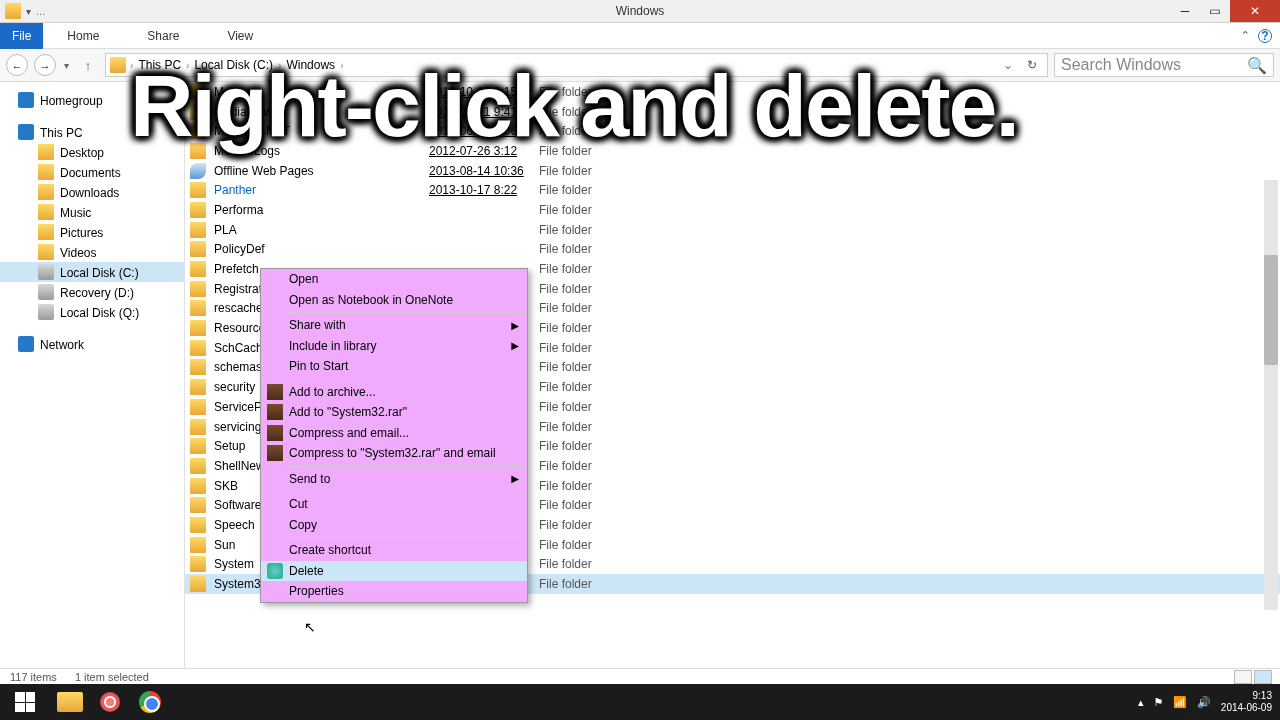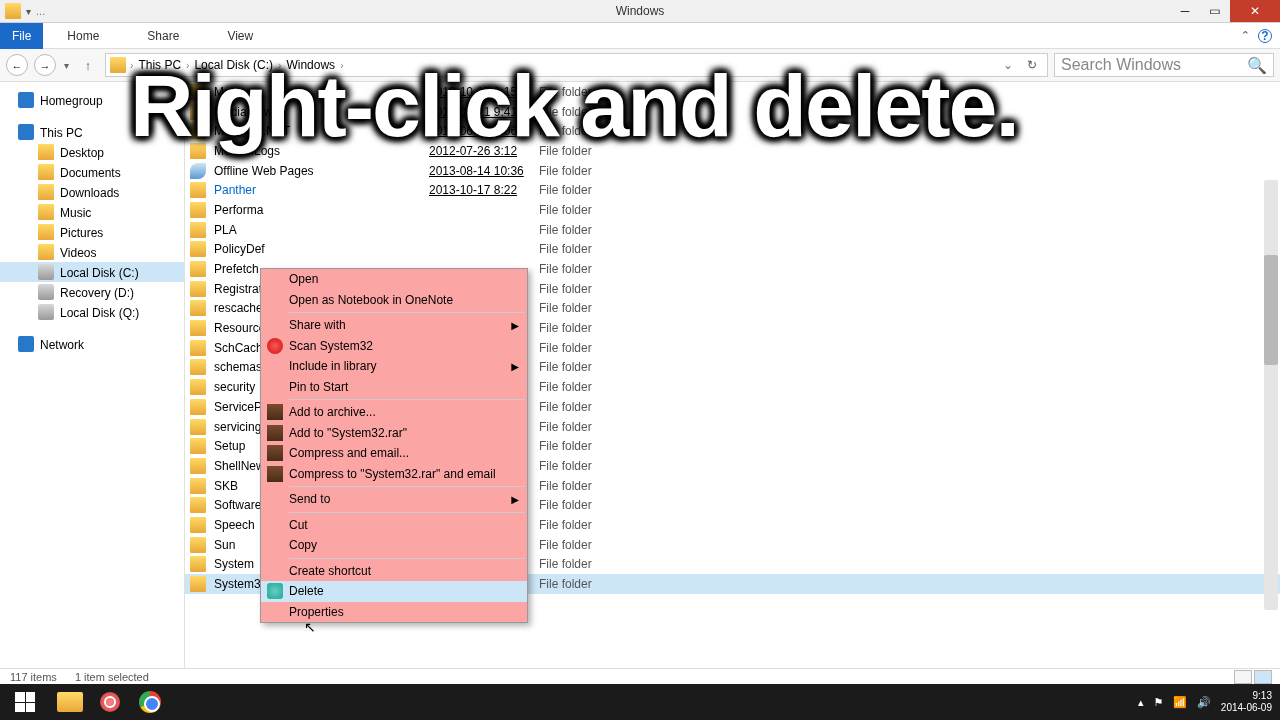--- a/index.html
+++ b/index.html
@@ -45,21 +45,21 @@
 .fr-icon.web { background: linear-gradient(#d0e5f5,#5a9bd5); border-radius: 8px 0 8px 0; }
 .fr-name { width: 215px; white-space: nowrap; overflow: hidden; text-overflow: ellipsis; }
 .fr-date { width: 110px; color: #000000; text-decoration: underline; }
 .fr-type { color: #555; }
 .scrollbar { position: absolute; right: 2px; top: 180px; width: 14px; height: 430px; background: #e5e5e5; border-radius: 2px; }
 .scroll-thumb { position: absolute; top: 75px; width: 14px; height: 110px; background: #b8b8b8; border-radius: 2px; cursor: pointer; }
 .statusbar { height: 16px; border-top: 1px solid #ddd; display: flex; align-items: center; padding: 0 10px; font-size: 11px; color: #555; gap: 18px; }
 .view-icons { position: absolute; right: 8px; display: flex; gap: 2px; }
 .vi { width: 18px; height: 14px; border: 1px solid #bbb; background: #f5f5f5; }
 .vi.act { background: #cde6f7; }
-.context-menu { position: absolute; left: 260px; top: 268px; width: 268px; background: #fca5a5; border: 1px solid #999; box-shadow: 3px 3px 6px rgba(0,0,0,0.3); font-size: 12px; z-index: 50; }
+.context-menu { position: absolute; left: 260px; top: 268px; width: 268px; background: #f0abfc; border: 1px solid #999; box-shadow: 3px 3px 6px rgba(0,0,0,0.3); font-size: 12px; z-index: 50; }
 .ctx-item { display: flex; align-items: center; height: 20.5px; padding-left: 28px; position: relative; cursor: pointer; }
 .ctx-item:hover, .ctx-item.hov { background: #cde6f7; }
 .ctx-sep { height: 1px; background: #ccc; margin: 2px 2px 2px 28px; }
 .ctx-icon { position: absolute; left: 6px; width: 16px; height: 16px; }
 .ctx-arrow { position: absolute; right: 8px; font-size: 10px; }
 .ctx-icon.scan { background: radial-gradient(circle, #f55, #c11); border-radius: 50%; }
 .ctx-icon.arch { background: linear-gradient(#7a4b2e,#4a2c18); }
 .ctx-icon.del { background: radial-gradient(#6cc, #2a8); border-radius: 3px; }
 .overlay-text { position: absolute; top: 55px; left: 130px; font-size: 88px; font-weight: 900; color: #fff; text-shadow: 0 0 12px #000, 0 0 8px #000, -3px -3px 6px #000, 3px 3px 6px #000, -3px 3px 6px #000, 3px -3px 6px #000; z-index: 100; letter-spacing: -2px; white-space: nowrap; }
 .cursor { position: absolute; left: 304px; top: 619px; z-index: 60; font-size: 14px; color: #000; }
@@ -367,24 +367,20 @@
     </div>
   <div class="ctx-item">
       <span>Open as Notebook in OneNote</span>
     </div>
   <div class="ctx-sep"></div>
   <div class="ctx-item">
       <span>Share with</span>
       <span class="ctx-arrow">▶</span>
     </div>
   <div class="ctx-item">
-      <span class="ctx-icon scan"></span>
-      <span>Scan System32</span>
-    </div>
-  <div class="ctx-item">
       <span>Include in library</span>
       <span class="ctx-arrow">▶</span>
     </div>
   <div class="ctx-item">
       <span>Pin to Start</span>
     </div>
   <div class="ctx-sep"></div>
   <div class="ctx-item">
       <span class="ctx-icon arch"></span>
       <span>Add to archive...</span>

